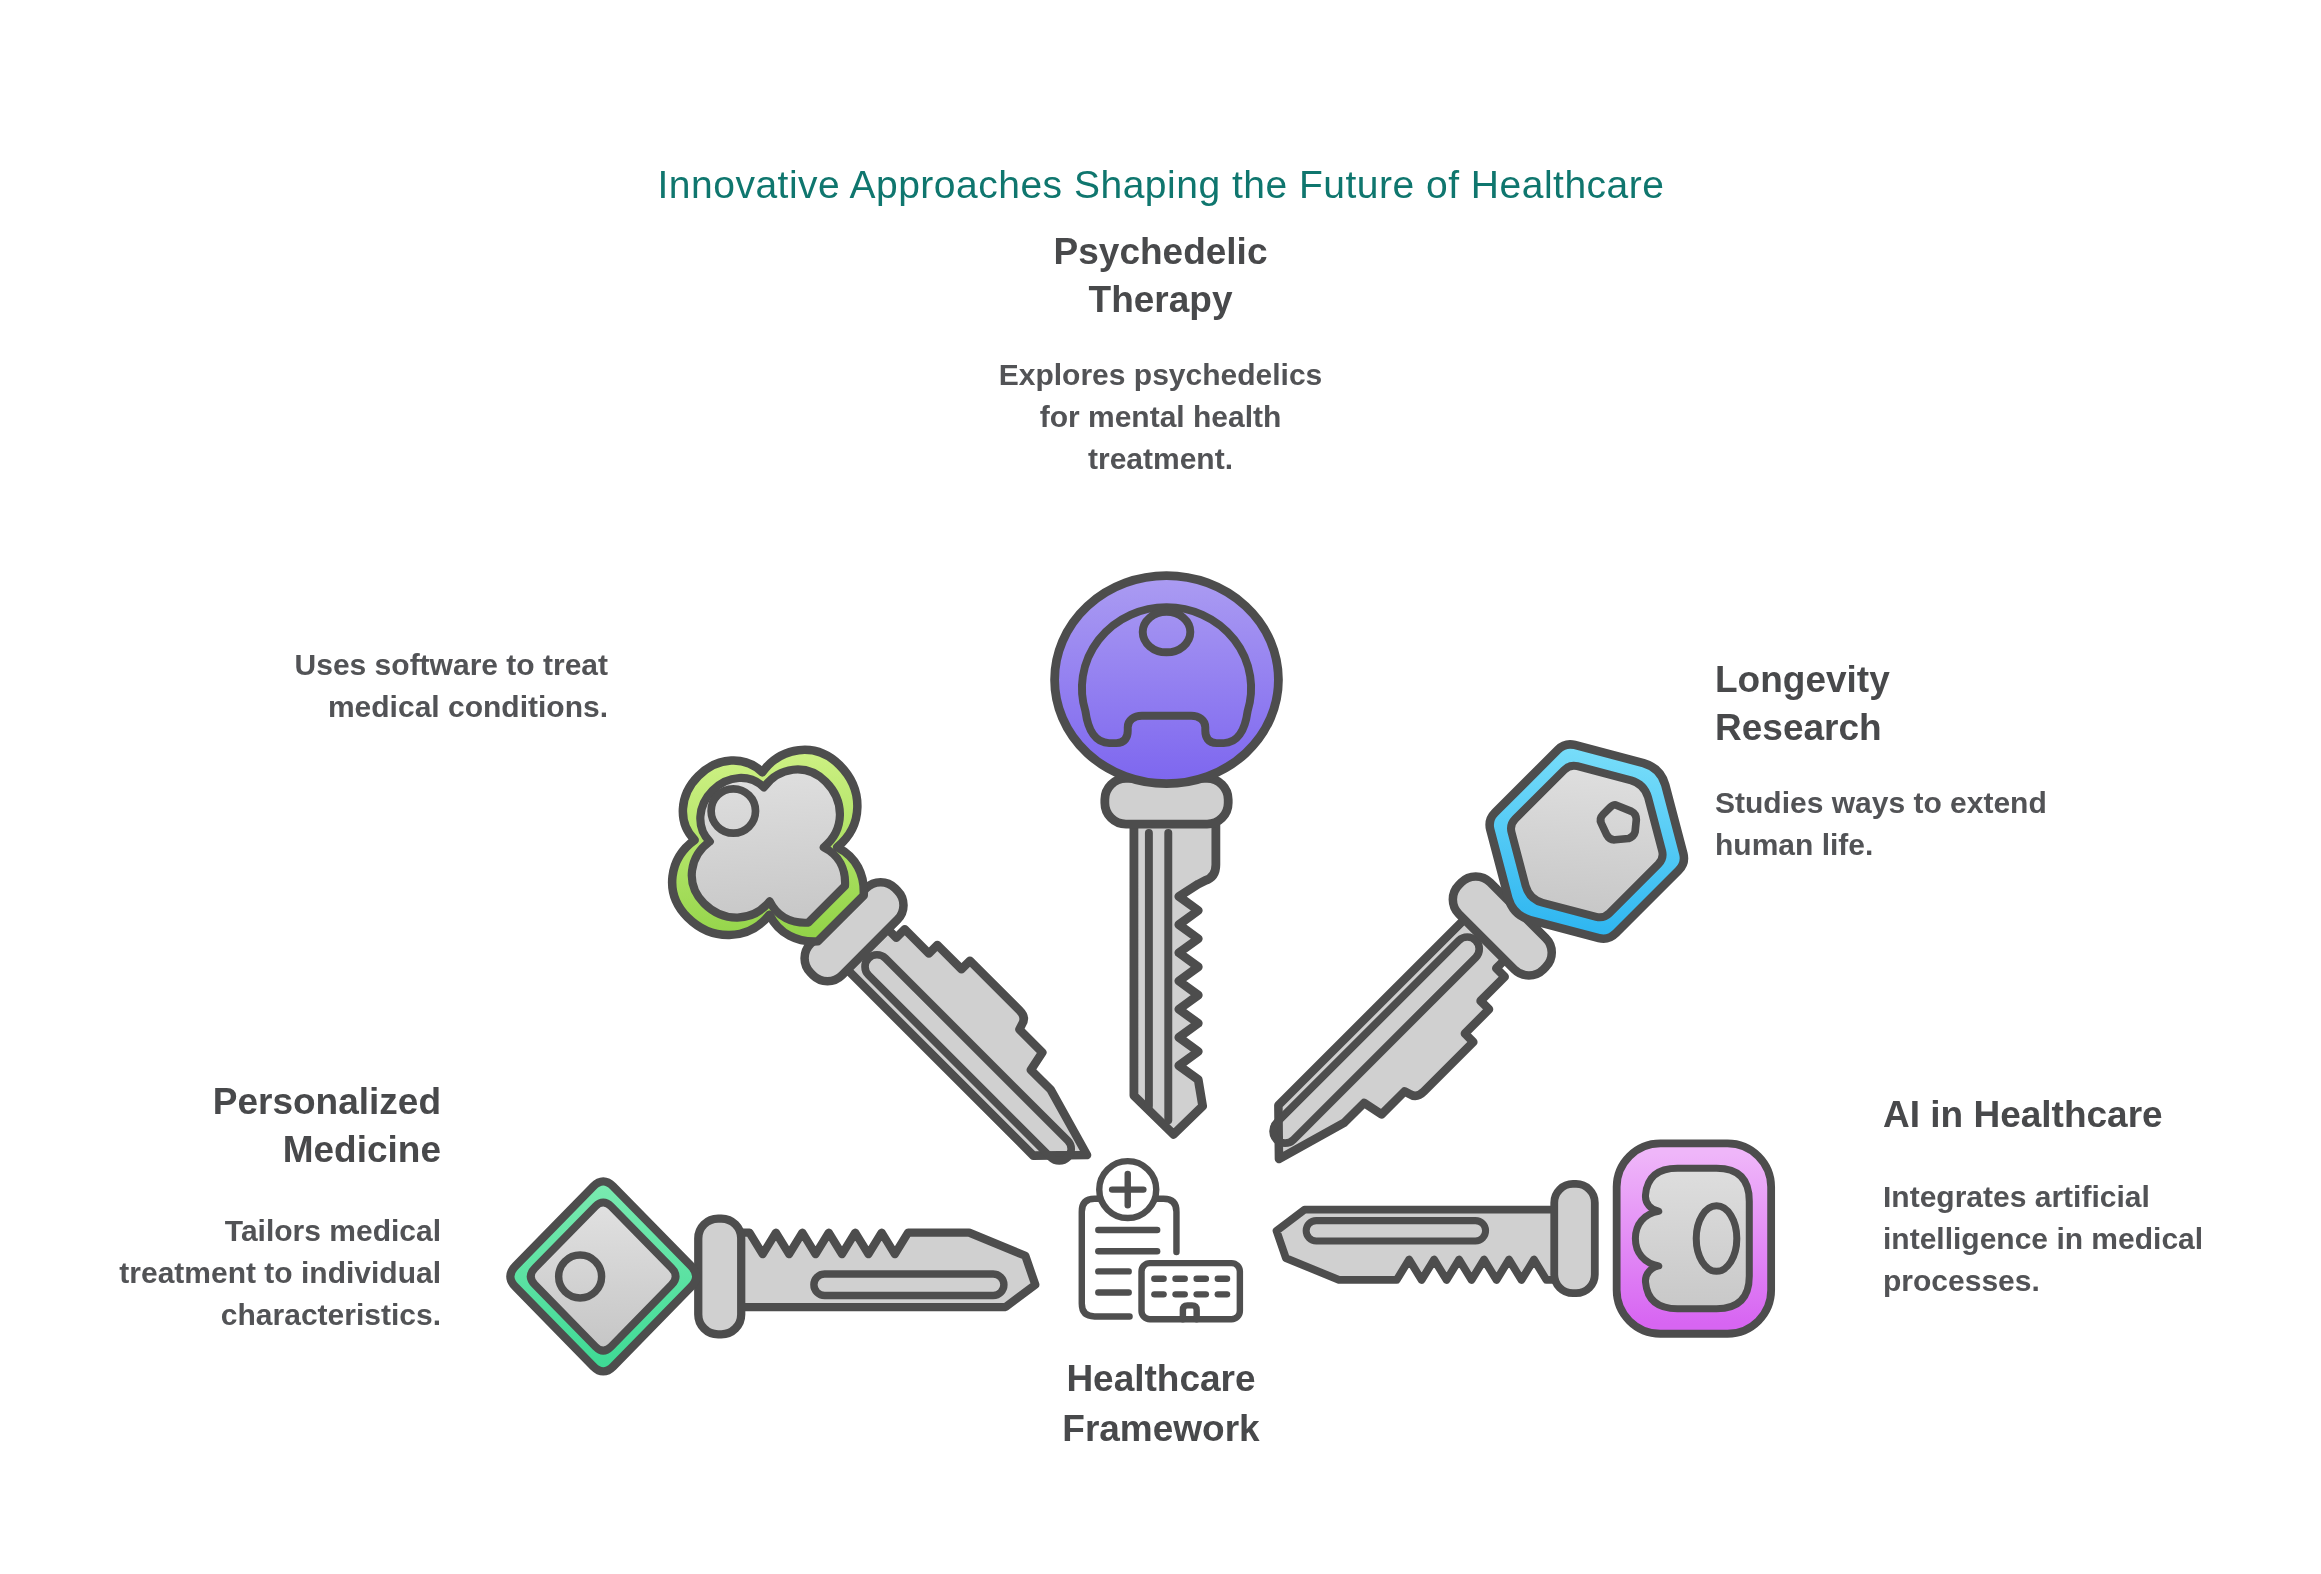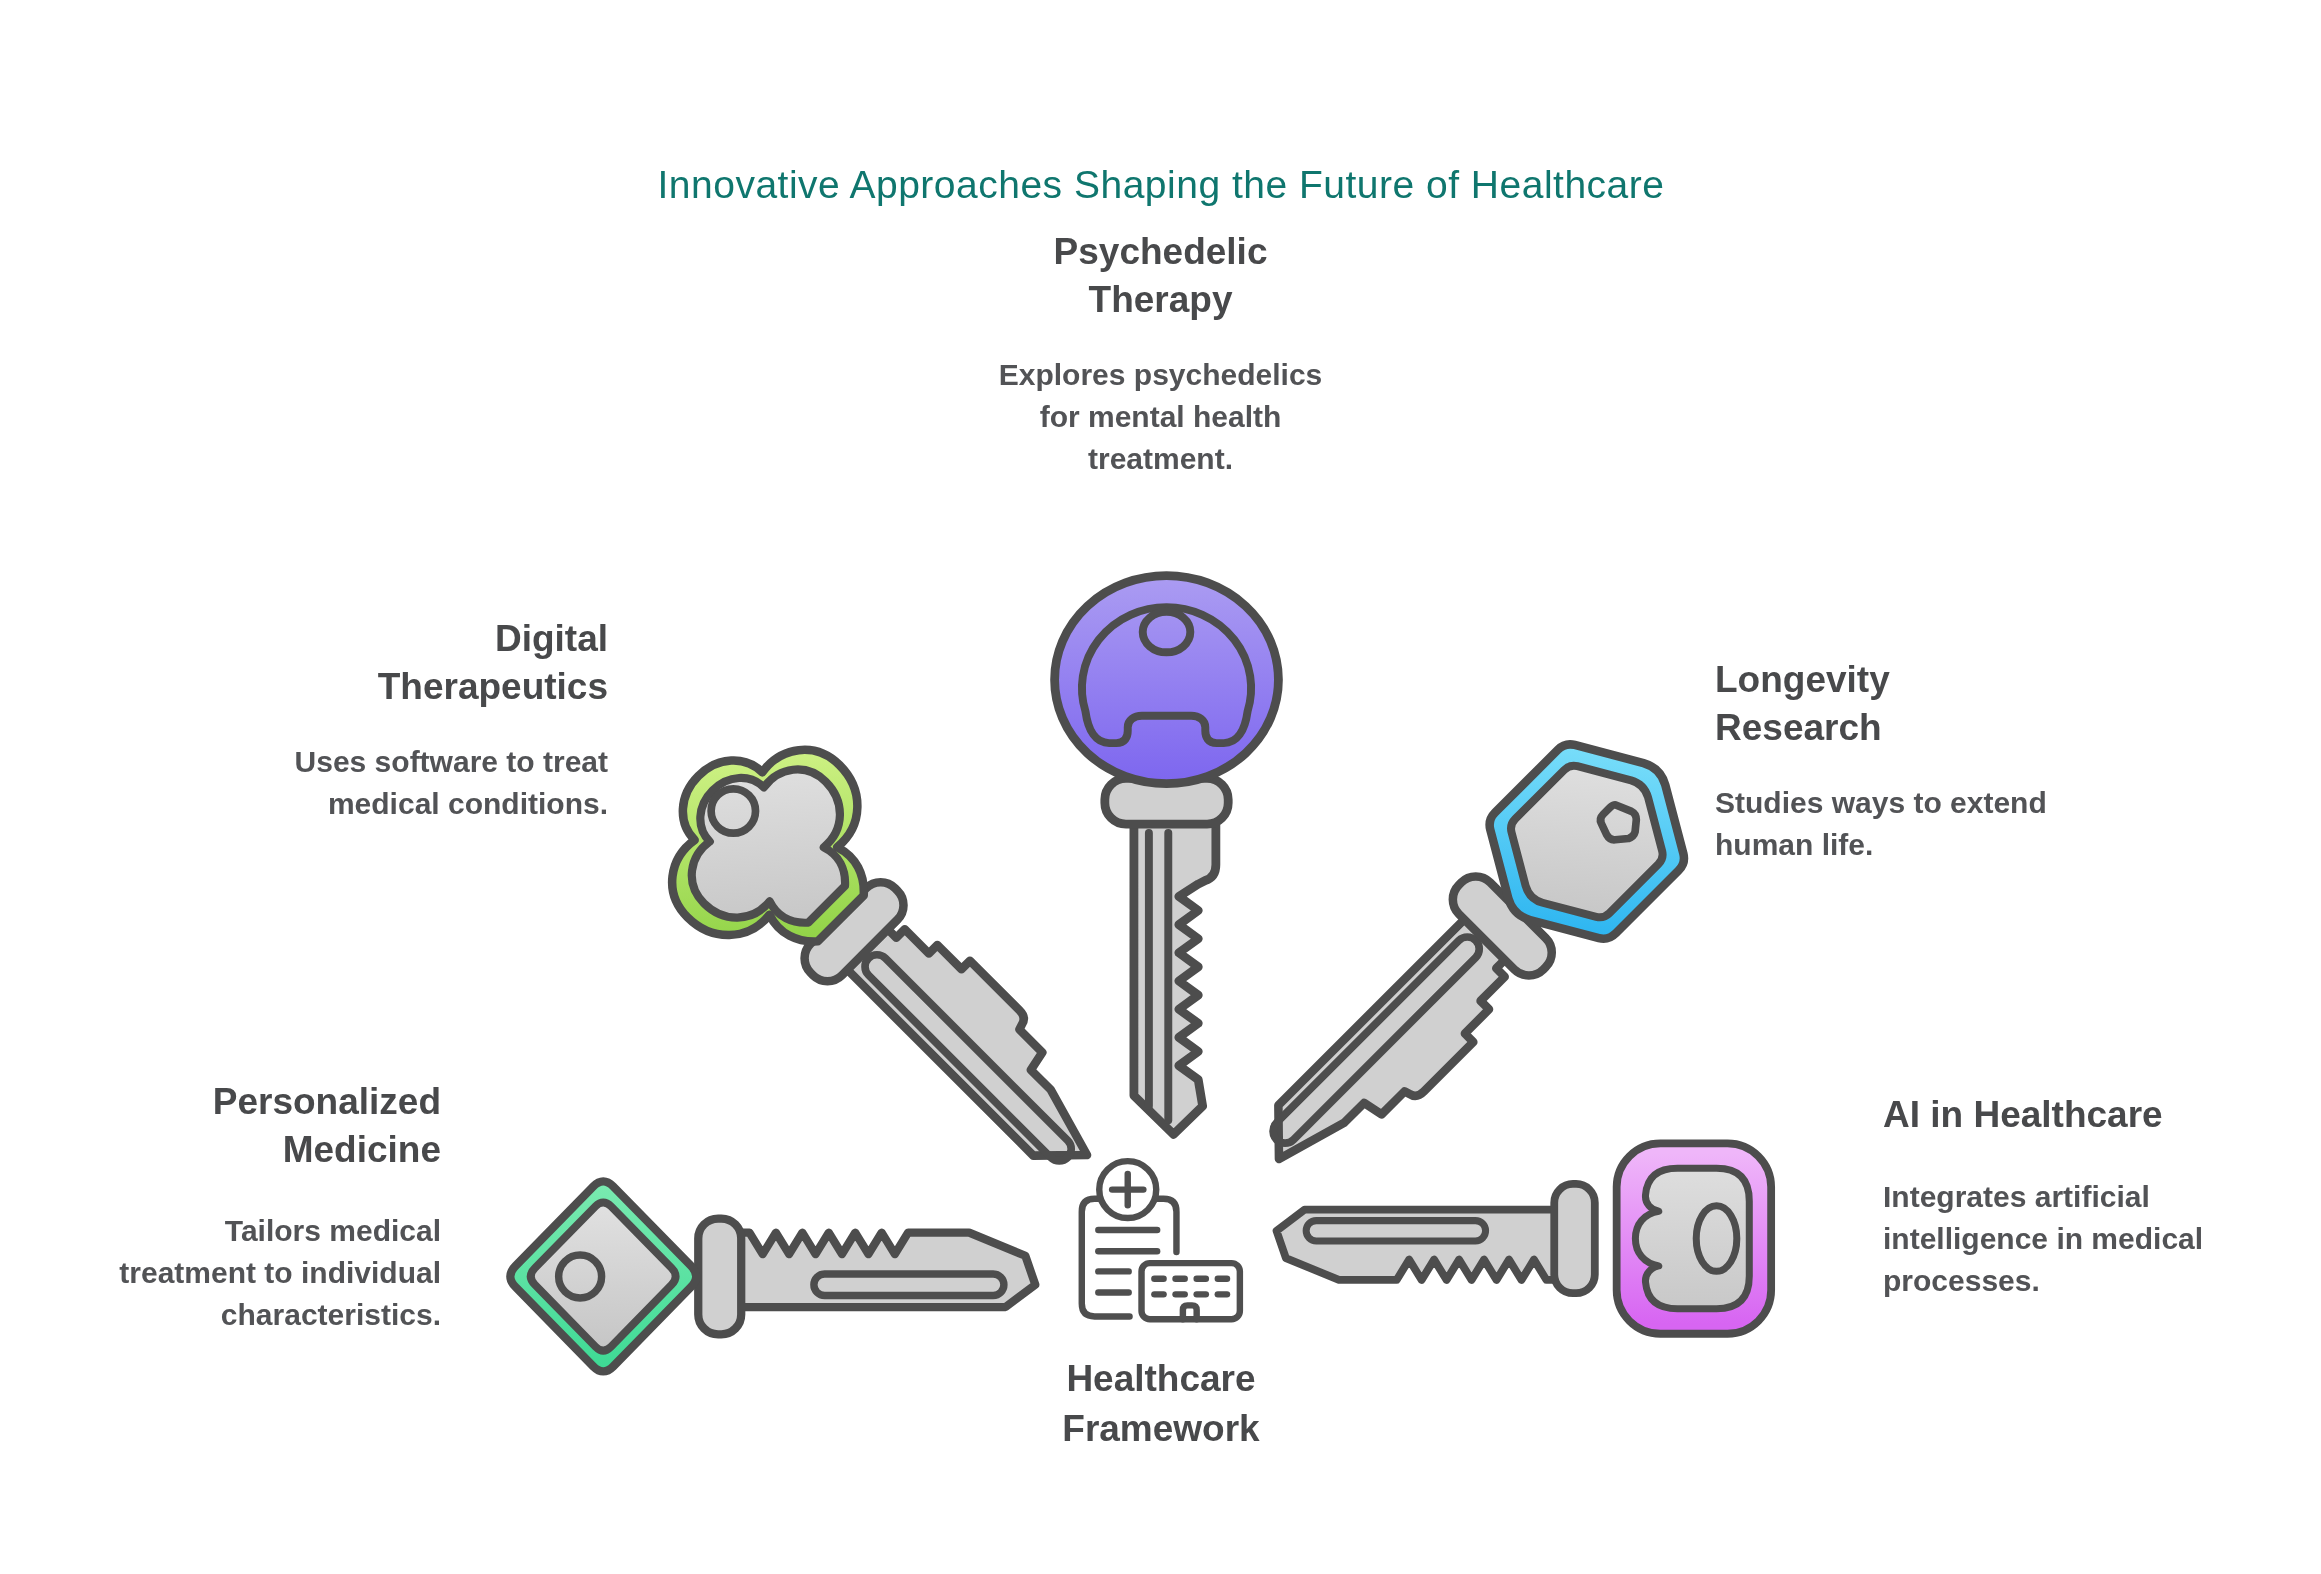--- a/index.html
+++ b/index.html
@@ -190,22 +190,20 @@
 
   <div class="tblock t-center" id="blk-psychedelic">
     <div class="heading">Psychedelic
 Therapy</div>
     <div class="desc">Explores psychedelics
 for mental health
 treatment.</div>
   </div>
 
   <div class="tblock t-right" id="blk-digital">
-    <div class="heading">Digital
-Therapeutics</div>
     <div class="desc">Uses software to treat
 medical conditions.</div>
   </div>
 
   <div class="tblock t-left" id="blk-longevity">
     <div class="heading">Longevity
 Research</div>
     <div class="desc">Studies ways to extend
 human life.</div>
   </div>

